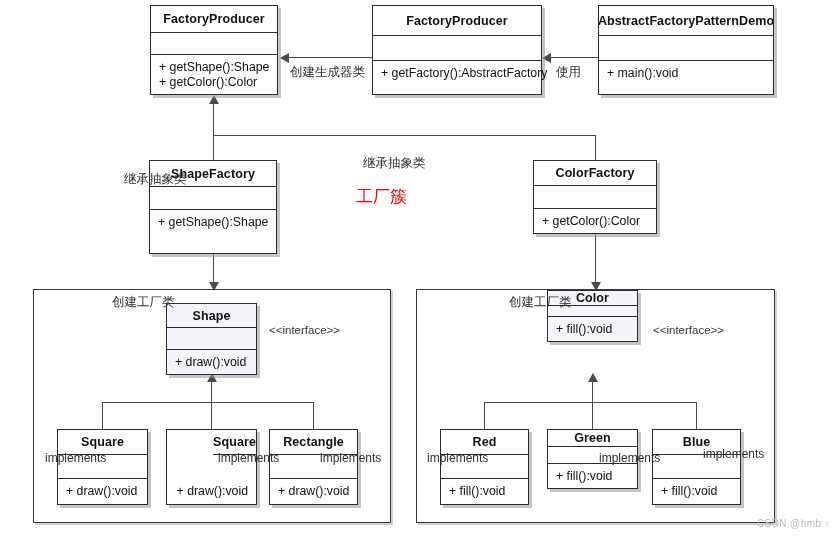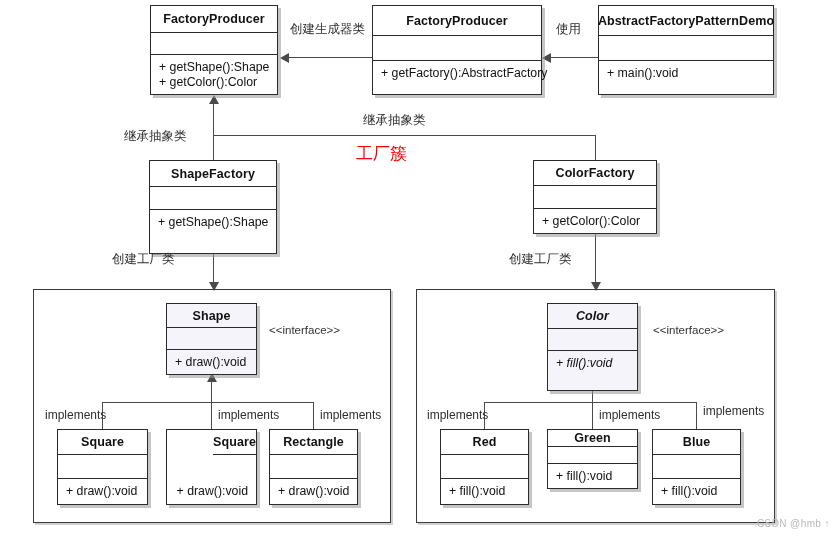--- a/index.html
+++ b/index.html
@@ -95,20 +95,21 @@
     border-bottom: 5px solid transparent;
     border-right: 9px solid #4a4a4a;
   }
 
   
   .label {
     position: absolute;
     font-size: 12px;
     color: #2e2e2e;
     white-space: nowrap;
+    margin-top: 43px;
   }
   .label-cn {
     font-family: "DejaVu Sans", "Liberation Sans", sans-serif;
     font-size: 12.5px;
   }
   .label-red {
     color: #ff0000;
     font-size: 17px;
     font-family: "DejaVu Sans", "Liberation Sans", sans-serif;
   }
@@ -210,21 +211,21 @@
 
   <div class="uml-box tint" style="left:166px; top:303px; width:91px; height:72px;">
     <div class="uml-title" style="height:25px;">Shape</div>
     <div class="uml-attrs" style="height:22px;"></div>
     <div class="uml-ops">
       <div>+ draw():void</div>
     </div>
   </div>
   <div class="stereotype" style="left:269px; top:324px;">&lt;&lt;interface&gt;&gt;</div>
 
-  <div class="uml-box tint" style="left:547px; top:303px; width:91px; height:88px;font-style:italic;">
+  <div class="uml-box tint" style="left:547px; top:290px; width:91px; height:52px;">
     <div class="uml-title" style="height:25px;">Color</div>
     <div class="uml-attrs" style="height:22px;"></div>
     <div class="uml-ops">
       <div>+ fill():void</div>
     </div>
   </div>
   <div class="stereotype" style="left:653px; top:324px;">&lt;&lt;interface&gt;&gt;</div>
 
   <div class="uml-box" style="left:57px; top:429px; width:91px; height:76px;">
     <div class="uml-title" style="height:25px;">Square</div>

